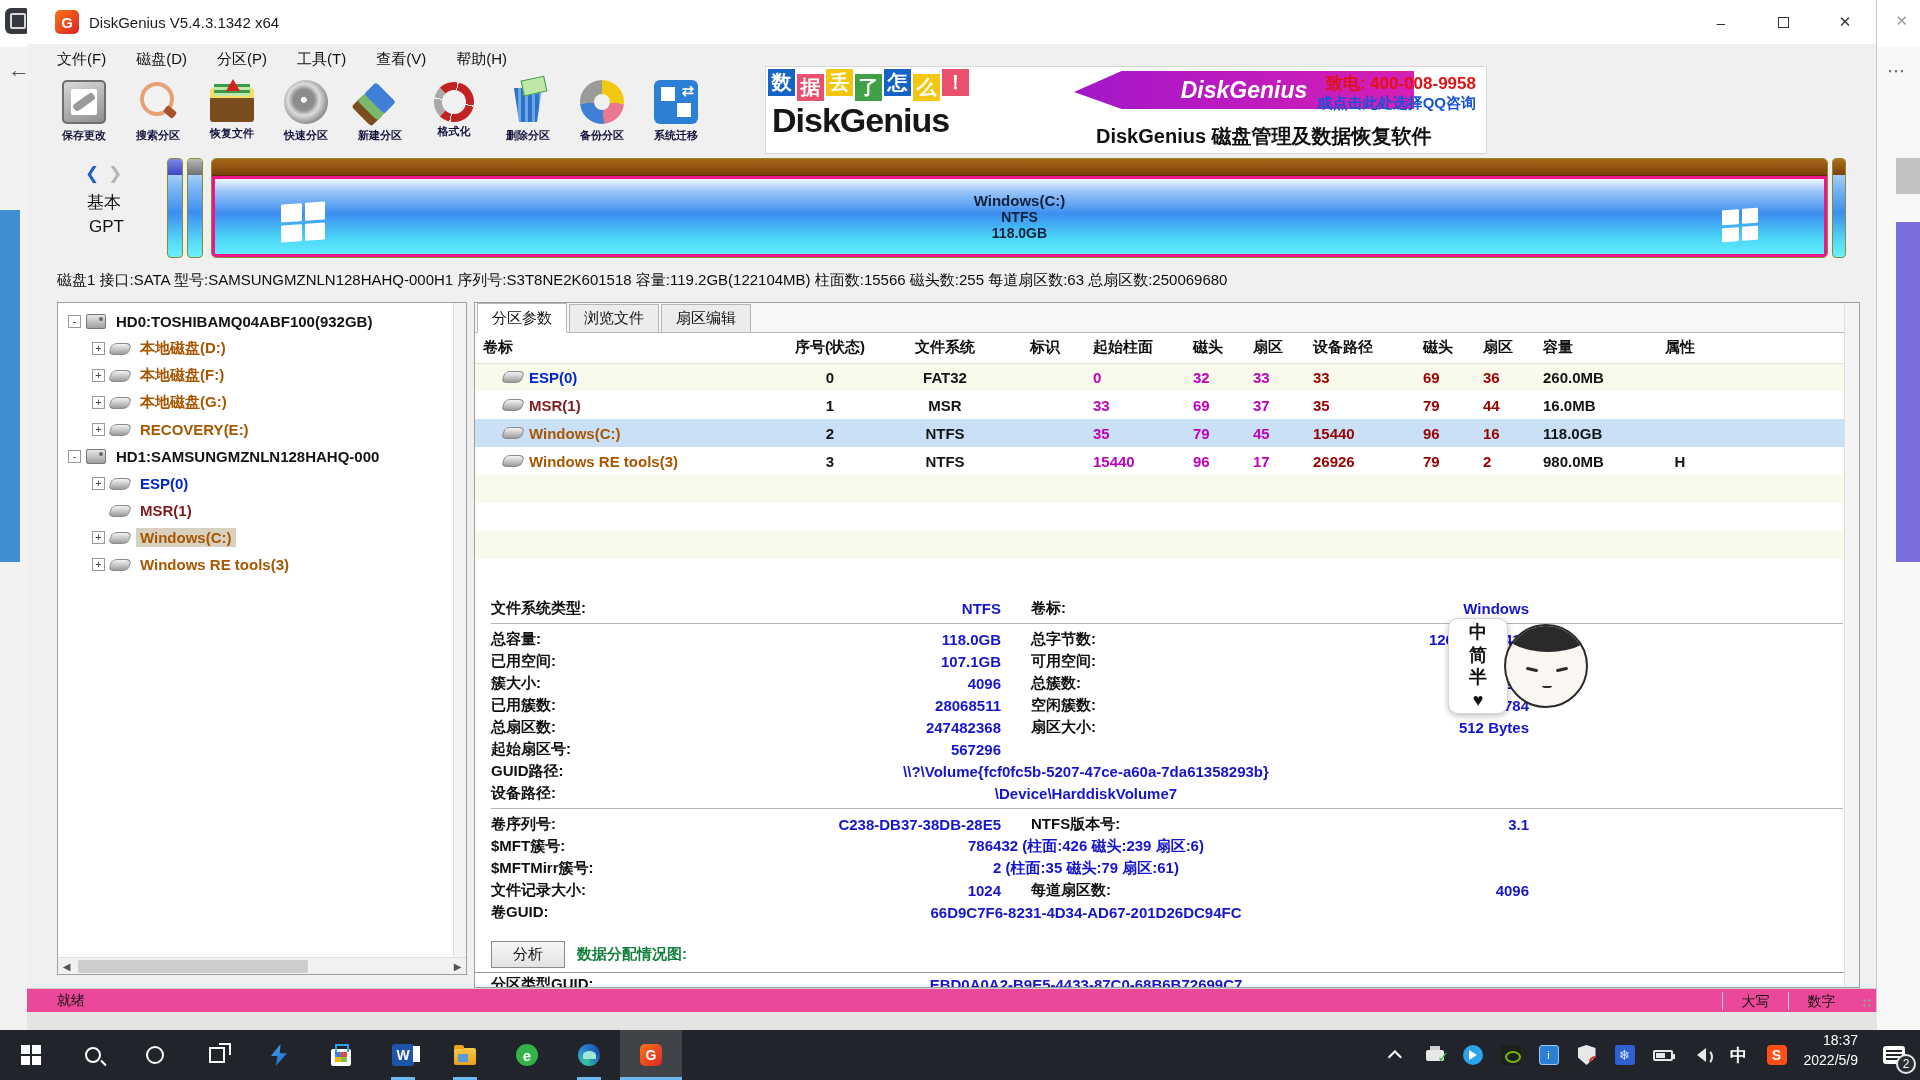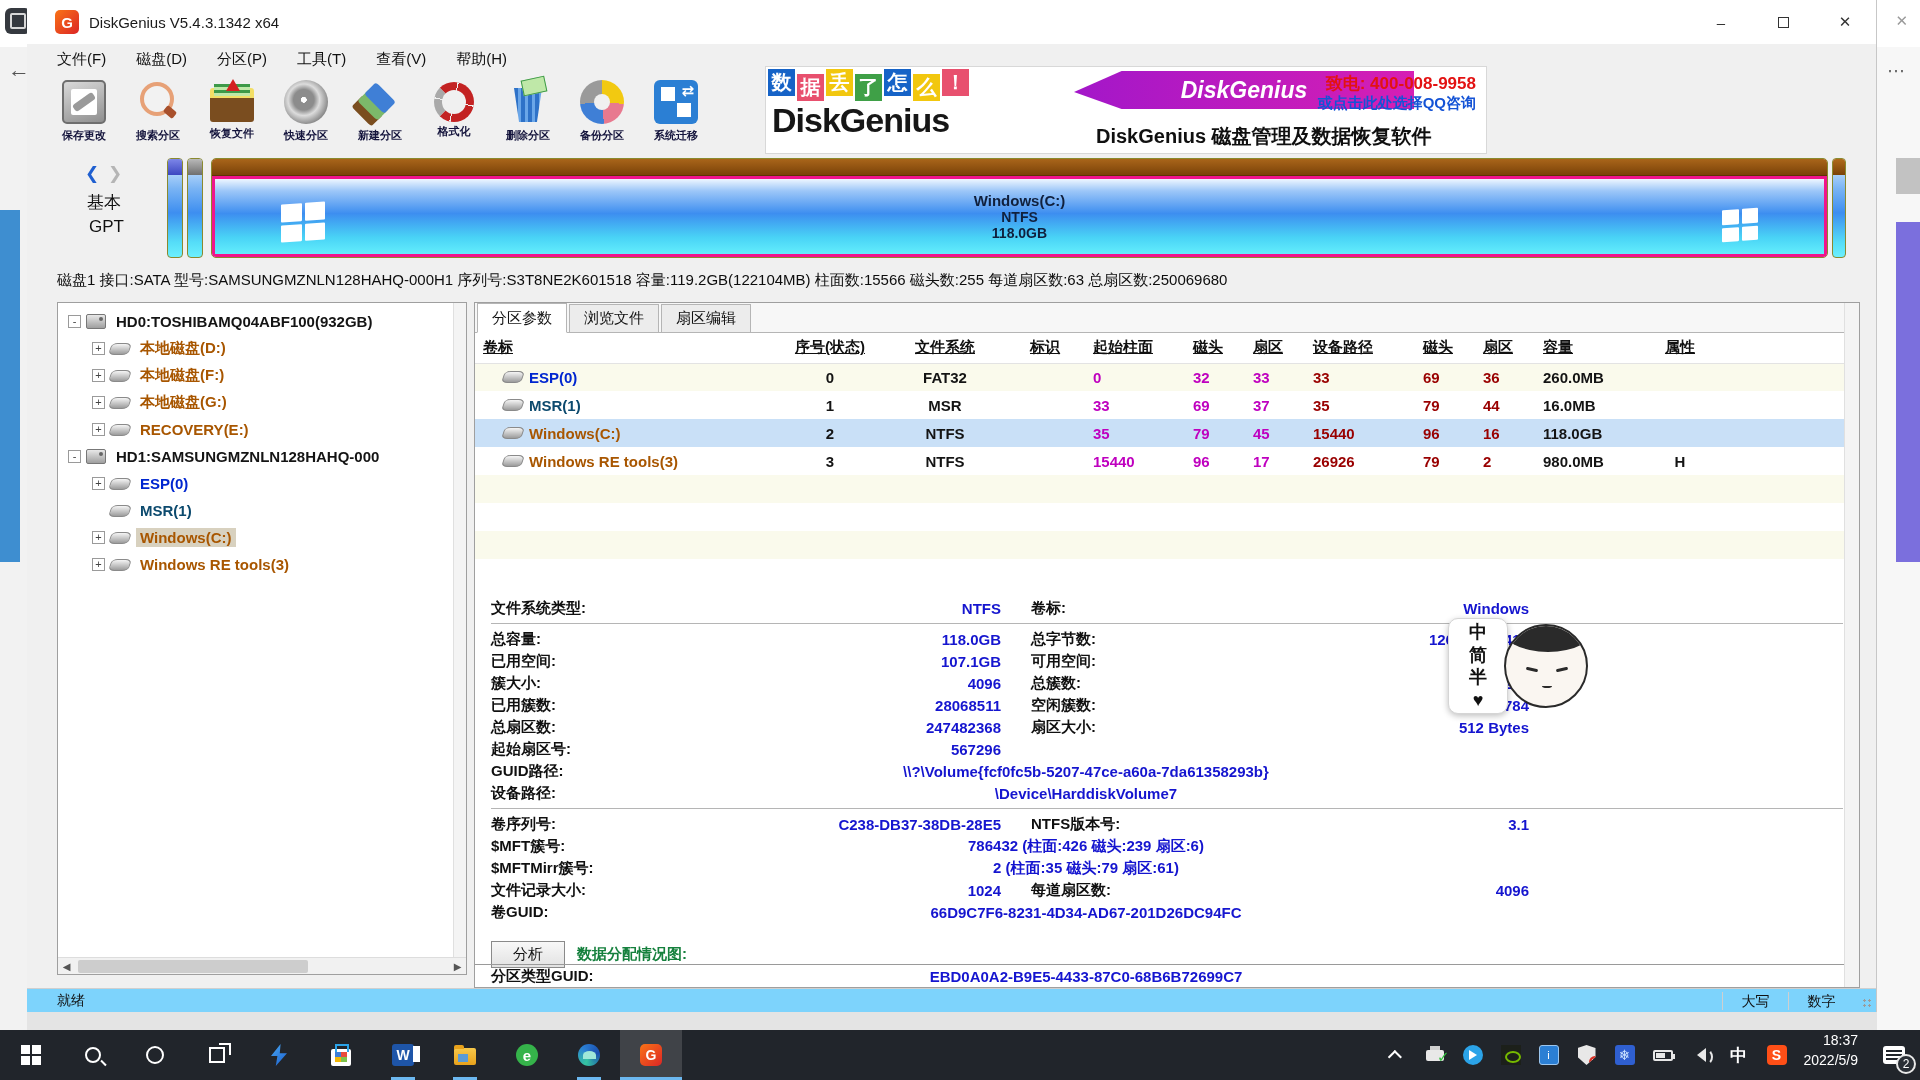--- a/index.html
+++ b/index.html
@@ -99,60 +99,60 @@
   
   #left-panel { position:absolute; left:30px; top:302px; width:410px; height:673px; background:#fff; border:1px solid #9f9f9f; overflow:hidden; }
   .tree { padding-top:5px; }
   .tree-row { height:27px; display:flex; align-items:center; position:relative; }
   .expander { width:13px; height:13px; border:1px solid #9a9a9a; background:#fff; font-size:11px; line-height:10px; text-align:center; color:#444; margin-right:5px; flex:none; }
   .expander.none { visibility:hidden; }
   .disk-ico { width:20px; height:15px; background:linear-gradient(#e8e8e8,#9f9f9f); border:1px solid #777; border-radius:2px; margin-right:6px; flex:none; position:relative; }
   .disk-ico::after { content:""; position:absolute; right:2px; top:2px; width:4px; height:4px; background:#666; border-radius:50%; }
   .part-ico { width:20px; height:12px; background:linear-gradient(#f5f5f5,#9c9c9c); border:1px solid #8a8a8a; border-radius:6px/4px; margin-right:6px; flex:none; transform:skewX(-18deg); }
   .tree-label { font-size:15px; font-weight:700; white-space:nowrap; padding:1px 4px; }
-  .c-black { color:#141414; } .c-brown { color:#a85600; } .c-blue { color:#0026d0; } .c-dark { color:#0c4a6e; }
+  .c-black { color:#141414; } .c-brown { color:#a85600; } .c-blue { color:#0026d0; } .c-dark { color:#7f1d1d; }
   .tree-label.selected { background:#d8d1bf; }
   .vscroll { position:absolute; right:0; top:0; bottom:17px; width:13px; background:#f4f4f4; border-left:1px solid #e0e0e0; }
   .hscroll { position:absolute; left:0; right:0; bottom:0; height:17px; background:#f1f1f1; border-top:1px solid #ddd; display:flex; align-items:center; }
   .hs-arrow { width:17px; text-align:center; font-size:10px; color:#555; }
   .hs-thumb { height:13px; width:230px; background:#cdcdcd; border-radius:2px; margin-left:3px; }
   .hs-spacer { flex:1; }
 
   #right-panel { position:absolute; left:447px; top:302px; width:1386px; height:686px; background:#fff; border:1px solid #9f9f9f; overflow:hidden; }
   #tabs { height:30px; background:#f7f7f7; border-bottom:1px solid #b5b5b5; display:flex; align-items:flex-end; padding-left:2px; }
   .tab { height:28px; padding:0 14px; font-size:15px; color:#111; display:flex; align-items:center; border:1px solid #b5b5b5; border-bottom:none; background:#ececec; margin-right:2px; }
   .tab.active { background:#fff; height:30px; margin-bottom:-1px; border-bottom:1px solid #fff; }
 
   table.grid { border-collapse:collapse; width:100%; table-layout:fixed; }
-  .grid th { height:30px; font-size:15px; font-weight:700; color:#101010; border-bottom:1px solid #e3e3e3; padding:4px 8px; white-space:nowrap;text-decoration:underline; }
+  .grid th { height:30px; font-size:15px; font-weight:700; color:#101010; border-bottom:1px solid #e3e3e3; padding:4px 8px; white-space:nowrap; }
   .grid td { height:28px; font-size:15px; font-weight:700; padding:0 8px; white-space:nowrap; overflow:hidden; }
   .r-cream { background:#fafaec; } .r-white { background:#ffffff; } .r-sel { background:#c9e0f7; }
   .al { text-align:left; } .ac { text-align:center; } .ar { text-align:left;margin-top:36px; }
   .n-start { color:#bf00bf; } .n-end { color:#990000; } .n-plain { color:#141414; }
   .vol-cell { display:flex; align-items:center; padding-left:20px; }
 
   #details { padding:10px 0 0 16px; }
   .d-row { height:22px; display:flex; align-items:center; font-size:15px; font-weight:700; }
   .d-label { color:#101010; width:245px; flex:none; }
   .d-val { color:#1515cf; }
   .d-val-l { width:265px; text-align:right; flex:none; }
   .d-val-wide { width:700px; text-align:center; flex:none; }
   .d-label-r { color:#101010; width:230px; margin-left:30px; flex:none; }
   .d-val-r { width:268px; text-align:right; flex:none; }
   .d-sep { height:1px; background:#b5b5b5; margin:4px 16px 4px 0; }
 
   #analyze-row { display:flex; align-items:center; margin:18px 0 0 16px; }
   #analyze-btn { width:74px; height:27px; background:linear-gradient(#f8f8f8,#e2e2e2); border:1px solid #8a8a8a; font-size:15px; color:#111; }
   #alloc-label { font-size:15px; font-weight:700; color:#15803d; margin-left:12px; }
-  #partial-bottom { position:absolute; left:0; right:15px; bottom:0; height:23px; overflow:hidden; border-top:1px solid #9a9a9a; }
+  #partial-bottom { position:absolute; left:0; right:15px; bottom:0; height:15px; overflow:hidden; border-top:1px solid #9a9a9a; }
   #partial-bottom .d-row { height:22px; }
   .rp-vscroll { position:absolute; right:0; top:0; bottom:0; width:15px; background:#f4f4f4; border-left:1px solid #e0e0e0; }
 
   
-  #statusbar { position:absolute; left:0; right:0; bottom:0; height:24px; background:#7dd3fc; border-top:1px solid #cfcfcf; display:flex; align-items:center; font-size:14px; color:#111; }
+  #statusbar { position:absolute; left:0; right:0; bottom:0; height:24px; background:#ec4899; border-top:1px solid #cfcfcf; display:flex; align-items:center; font-size:14px; color:#111; }
   #status-ready { padding-left:30px; flex:1; }
   .status-cell { width:66px; text-align:center; border-left:1px solid #cfcfcf; height:18px; line-height:18px; }
   .grip { width:22px; height:18px; position:relative; }
   .grip::after { content:""; position:absolute; right:4px; bottom:2px; width:10px; height:10px; background:radial-gradient(#9a9a9a 1.2px,transparent 1.4px); background-size:5px 5px; }
 
   
   #ime-widget { position:absolute; left:1448px; top:618px; z-index:50; }
   .ime-card { width:60px; height:96px; background:#fff; border:1px solid #d5d5d5; border-radius:10px; box-shadow:0 2px 6px rgba(0,0,0,.25); display:flex; flex-direction:column; align-items:center; justify-content:space-evenly; font-weight:700; color:#111; }
   .ime-item { font-size:18px; line-height:1; }
   .ime-face { position:absolute; left:56px; top:6px; width:84px; height:84px; background:#faf6f1; border-radius:50%; border:2px solid #2a2a2a; overflow:hidden; }

